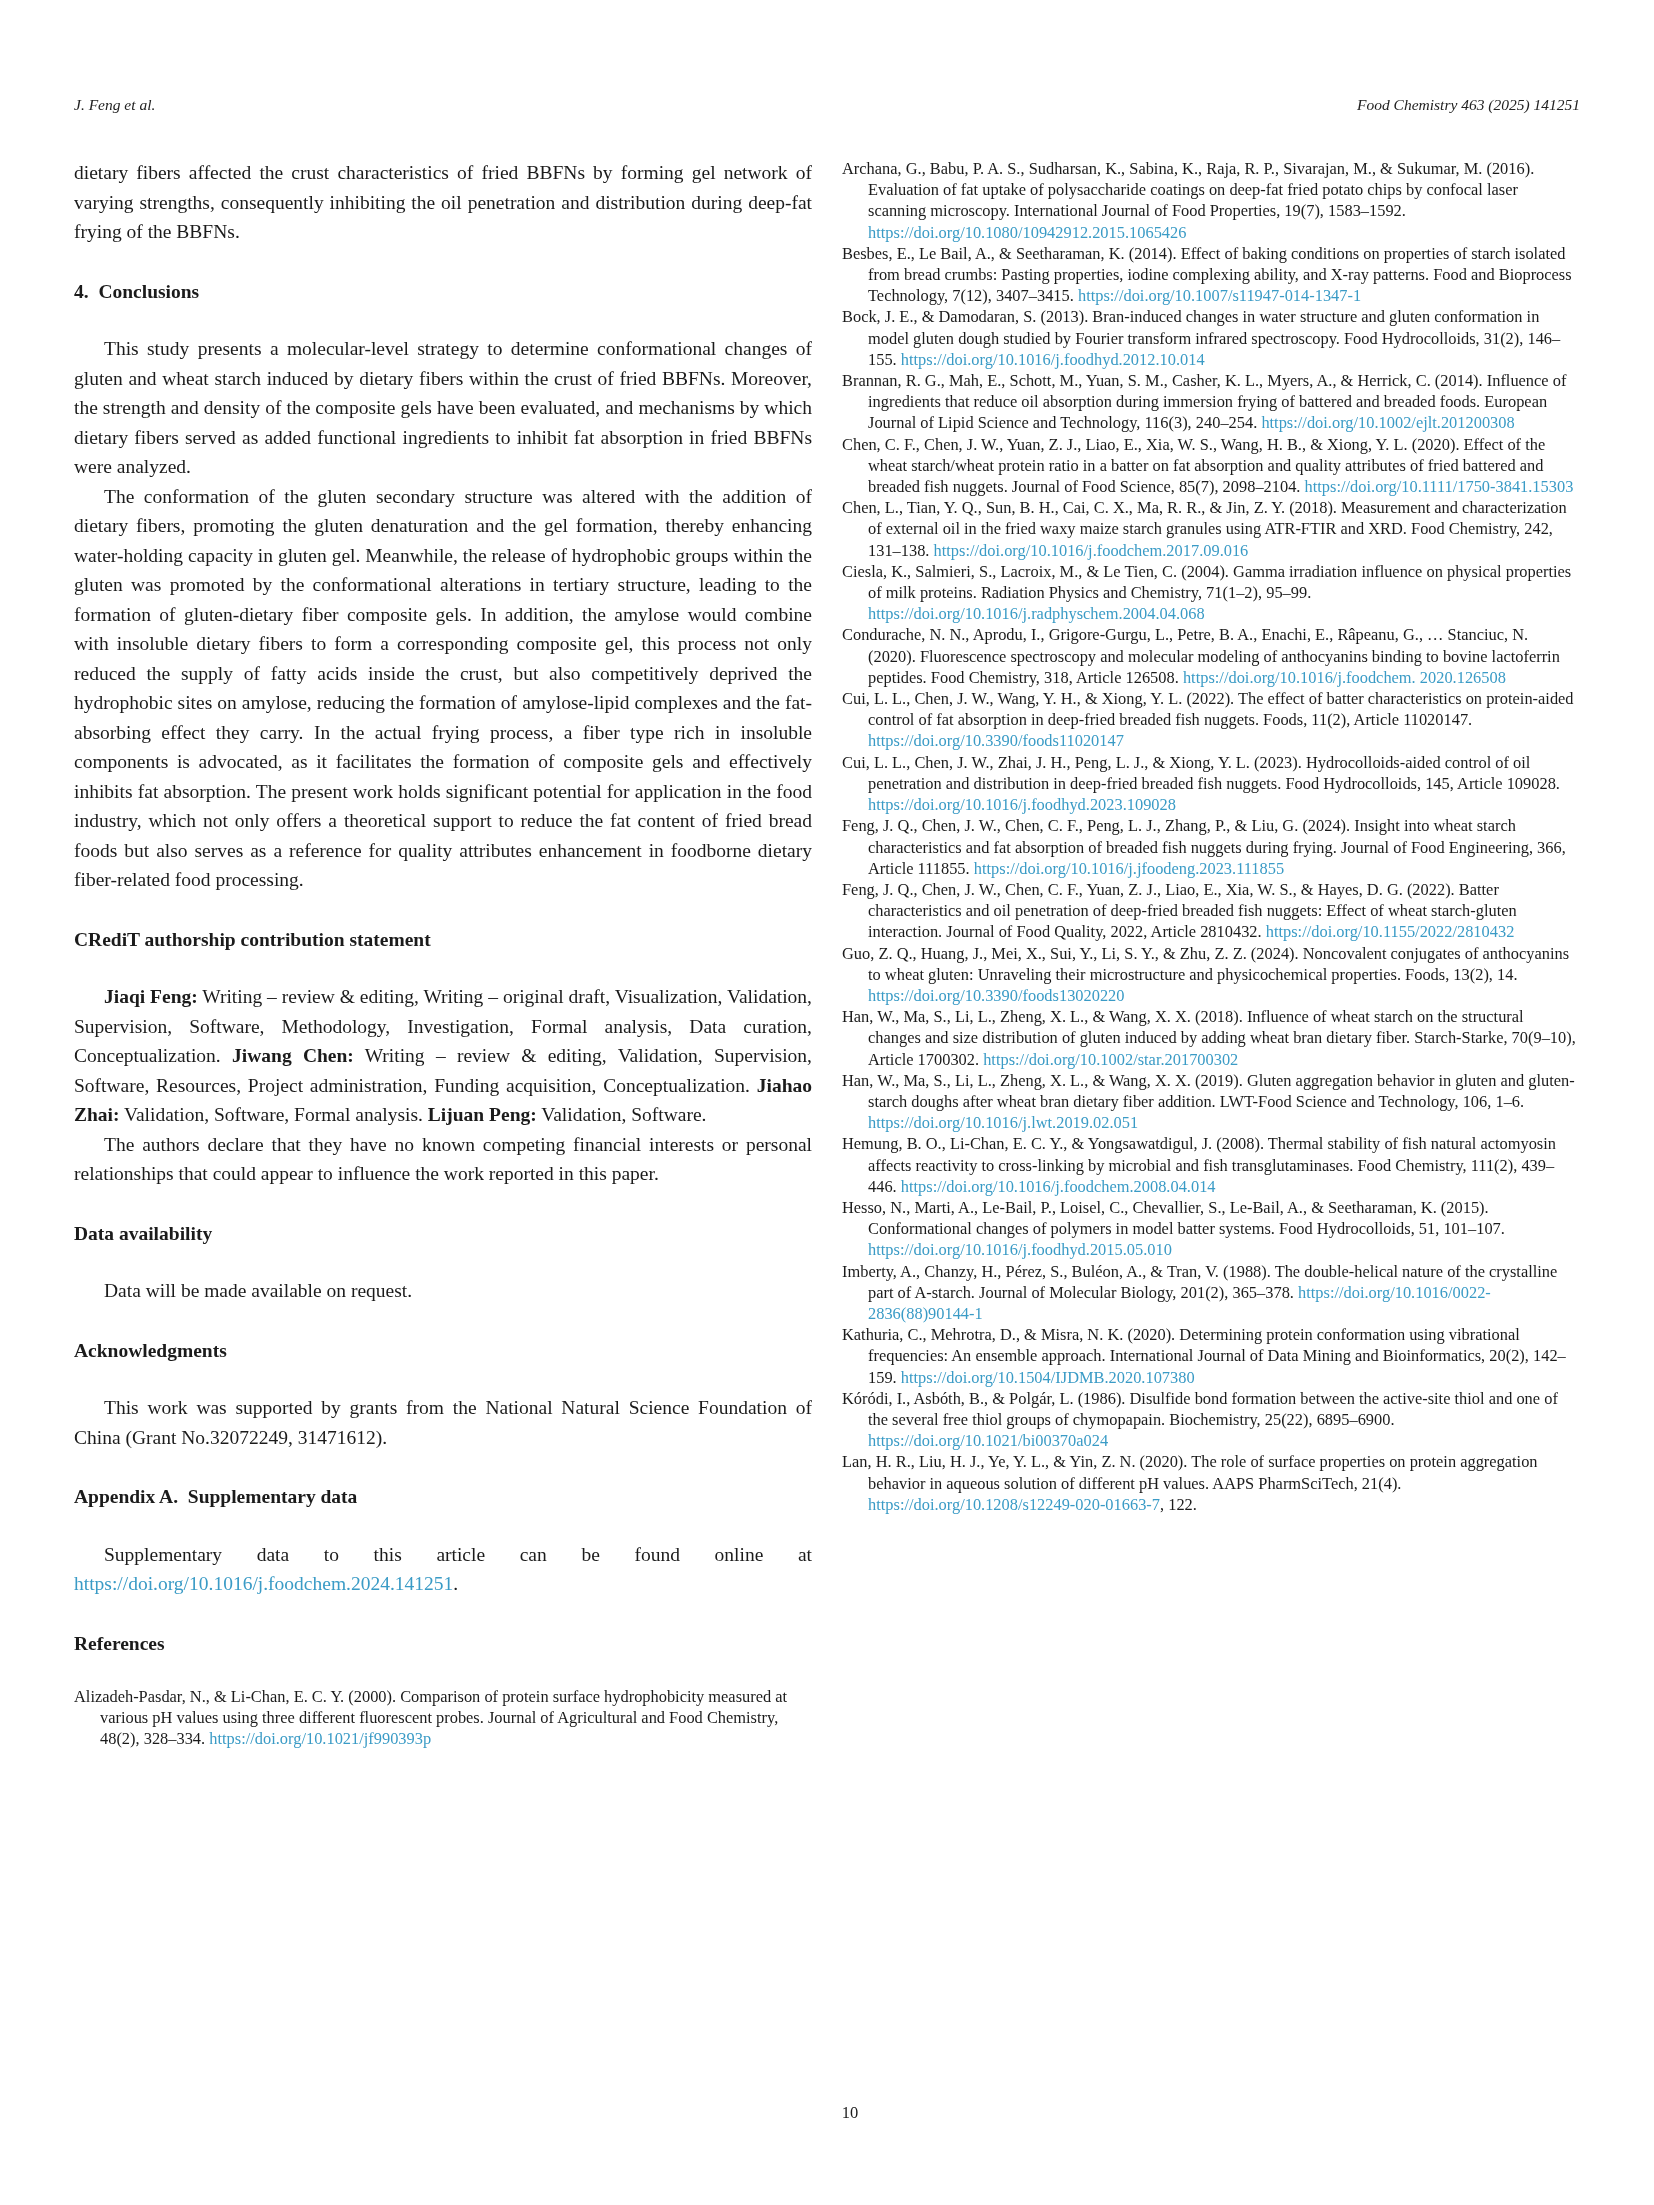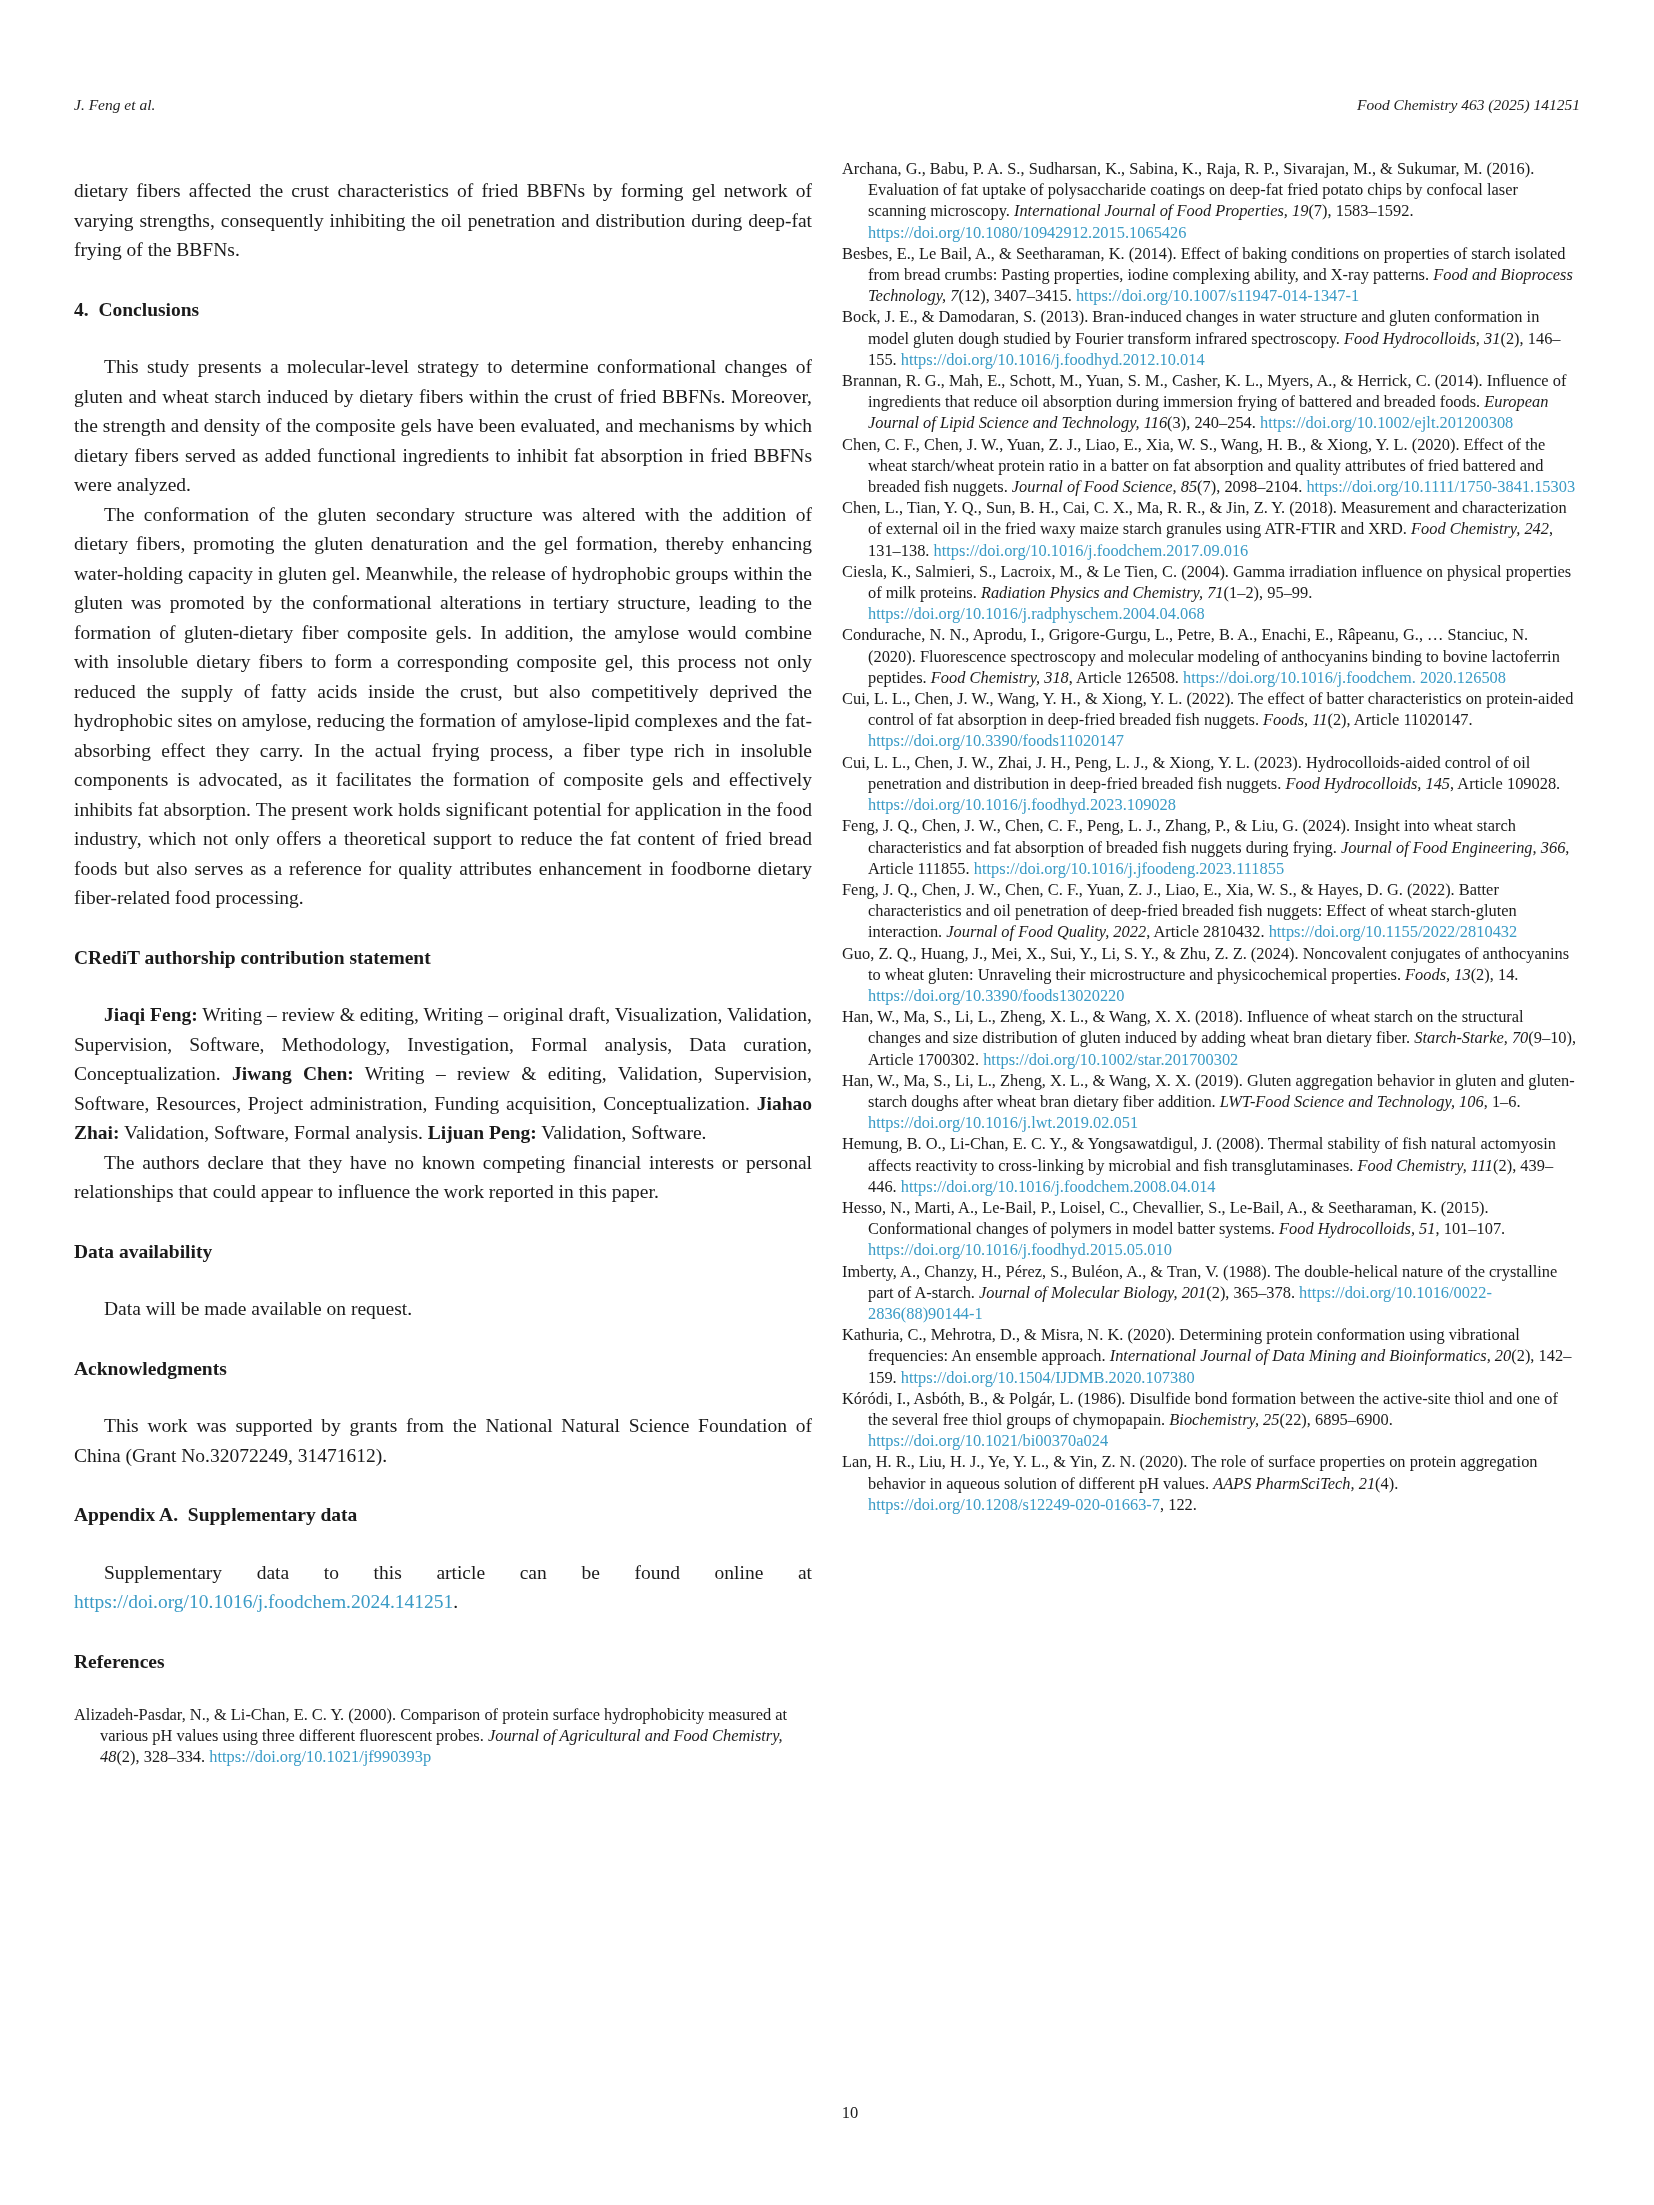--- a/index.html
+++ b/index.html
@@ -3,25 +3,25 @@
 <meta charset="utf-8">
 <style>
   html,body{margin:0;padding:0;background:#ffffff;}
   body{width:1654px;height:2205px;position:relative;font-family:"Liberation Serif",serif;color:#1b1b1b;overflow:hidden;}
   .page{position:absolute;inset:0;padding:96px 74px 0 74px;box-sizing:border-box;}
   .hdr{display:flex;justify-content:space-between;align-items:baseline;font-style:italic;font-size:15.5px;color:#222;}
   .columns{display:flex;gap:30px;margin-top:44px;}
   .col{width:738px;}
   
   .para{font-size:19.5px;line-height:29.5px;text-align:justify;margin:0;text-indent:30px;}
-  .para.flush{text-indent:0;margin-top:18px;}
+  .para.flush{text-indent:0;}
   .heading{font-size:19.5px;line-height:29.5px;font-weight:bold;margin:30px 0 28px 0;}
   
   .ref{font-size:16.4px;line-height:21.2px;text-align:left;margin:0;padding-left:26px;text-indent:-26px;}
-  .it{font-style:italic;}
+  .it{}
   .bd{font-weight:bold;}
   a.doi{color:var(--link,#3a9bc6);text-decoration:none;}
   .ftr{position:absolute;top:2103px;left:0;right:0;text-align:center;font-size:16.5px;color:#1b1b1b;margin-left:46px;}
 </style>
 </head>
 <body>
 
 <div class="page">
   <div class="hdr">
     <span>J. Feng et al.</span>

